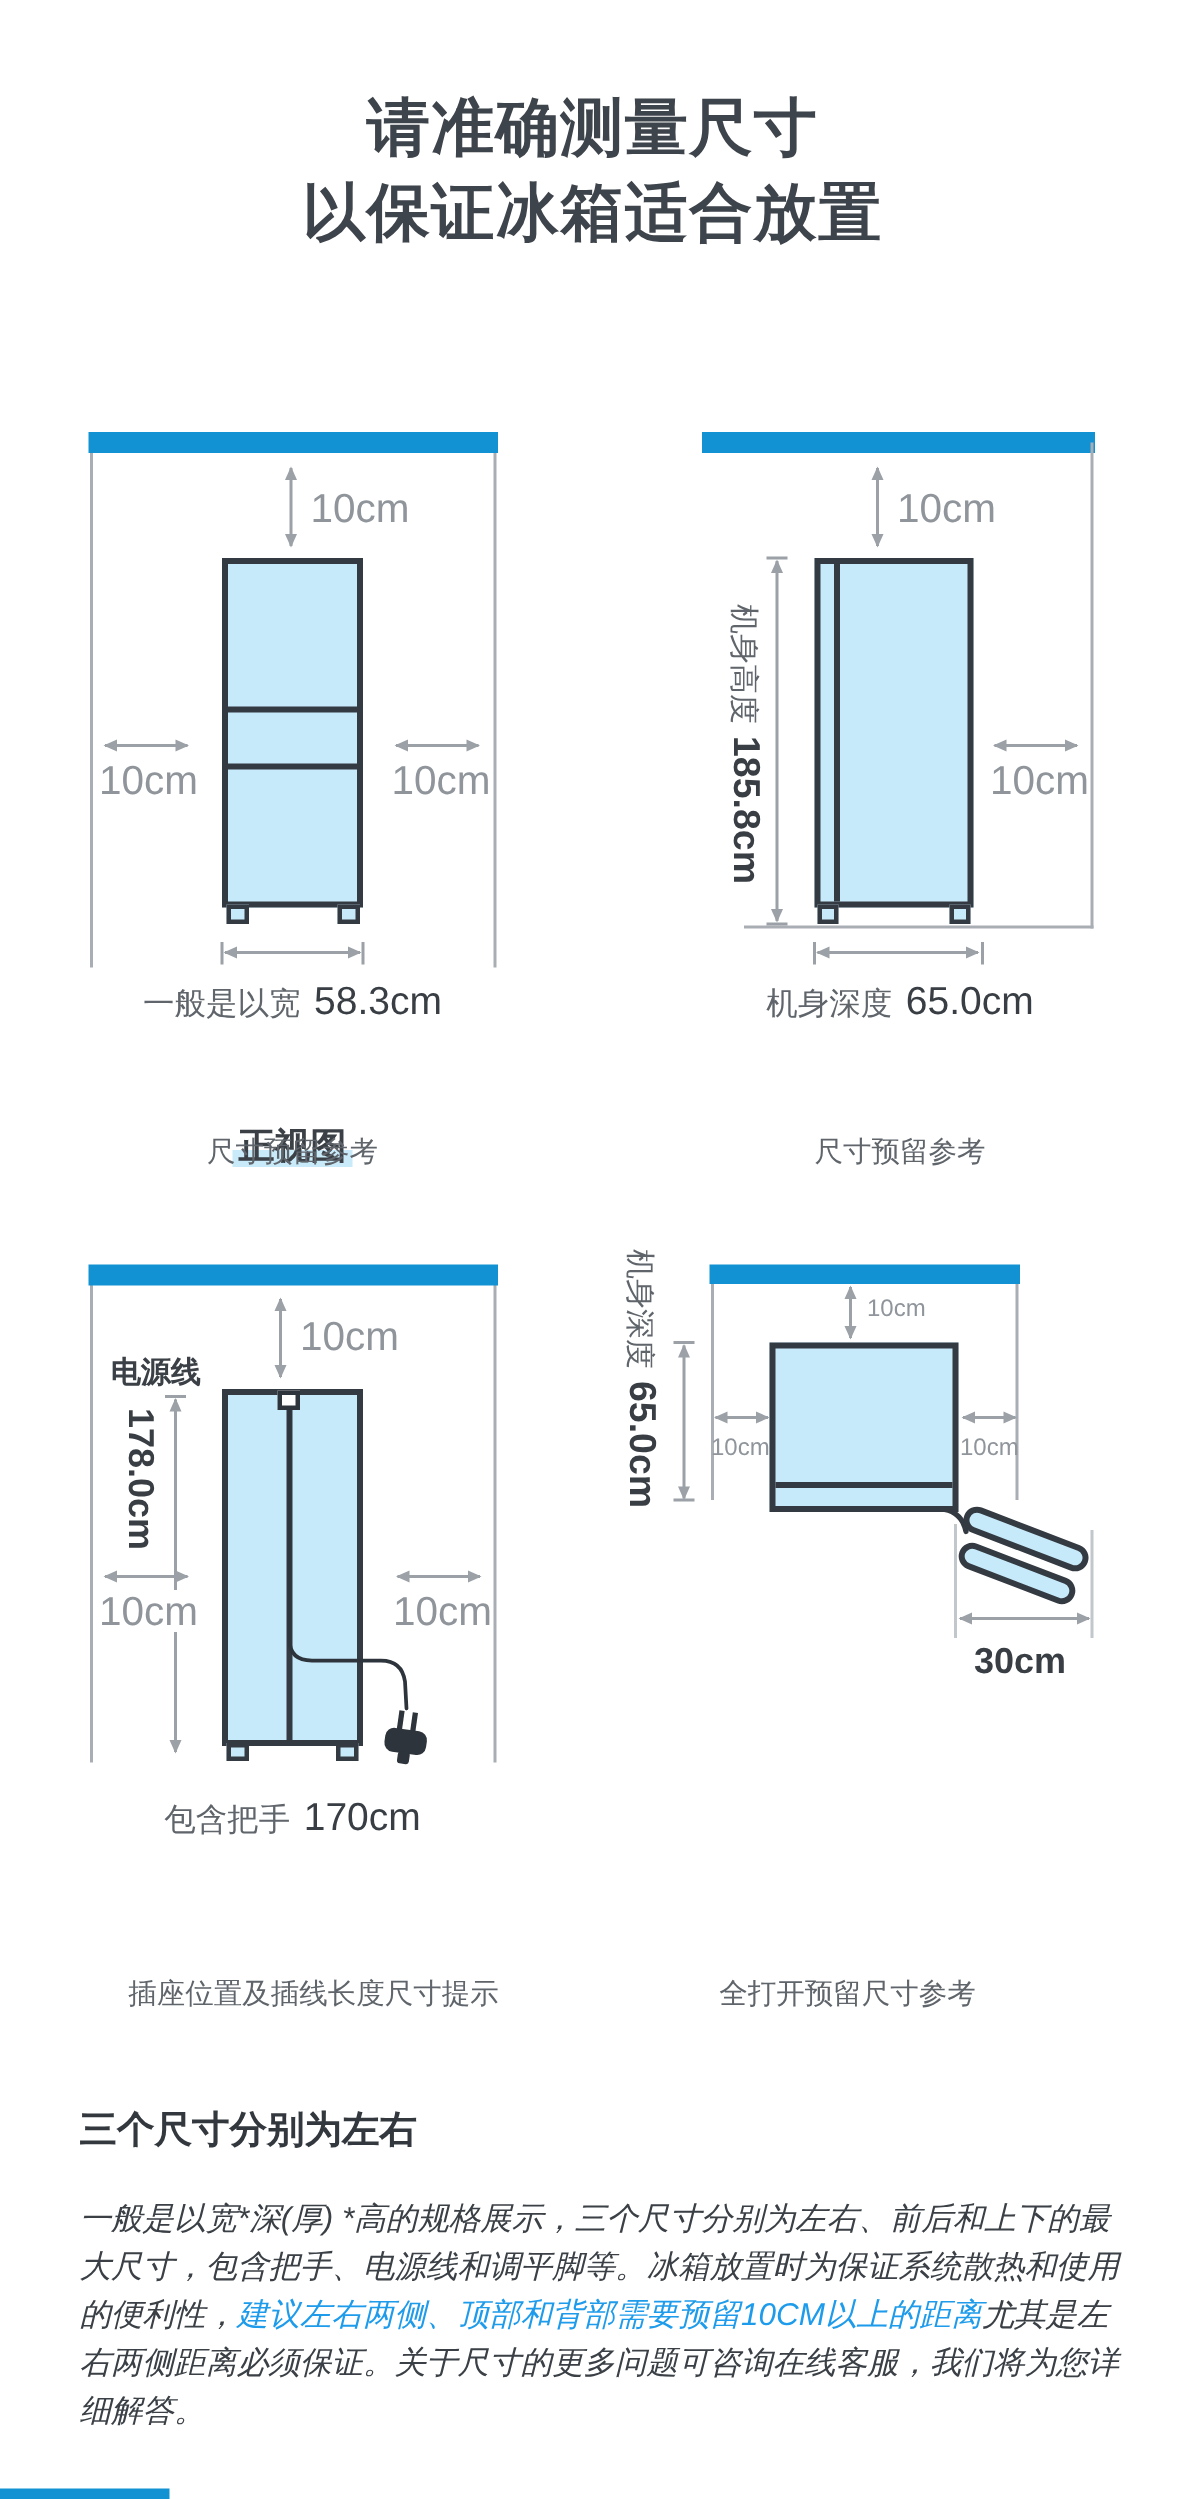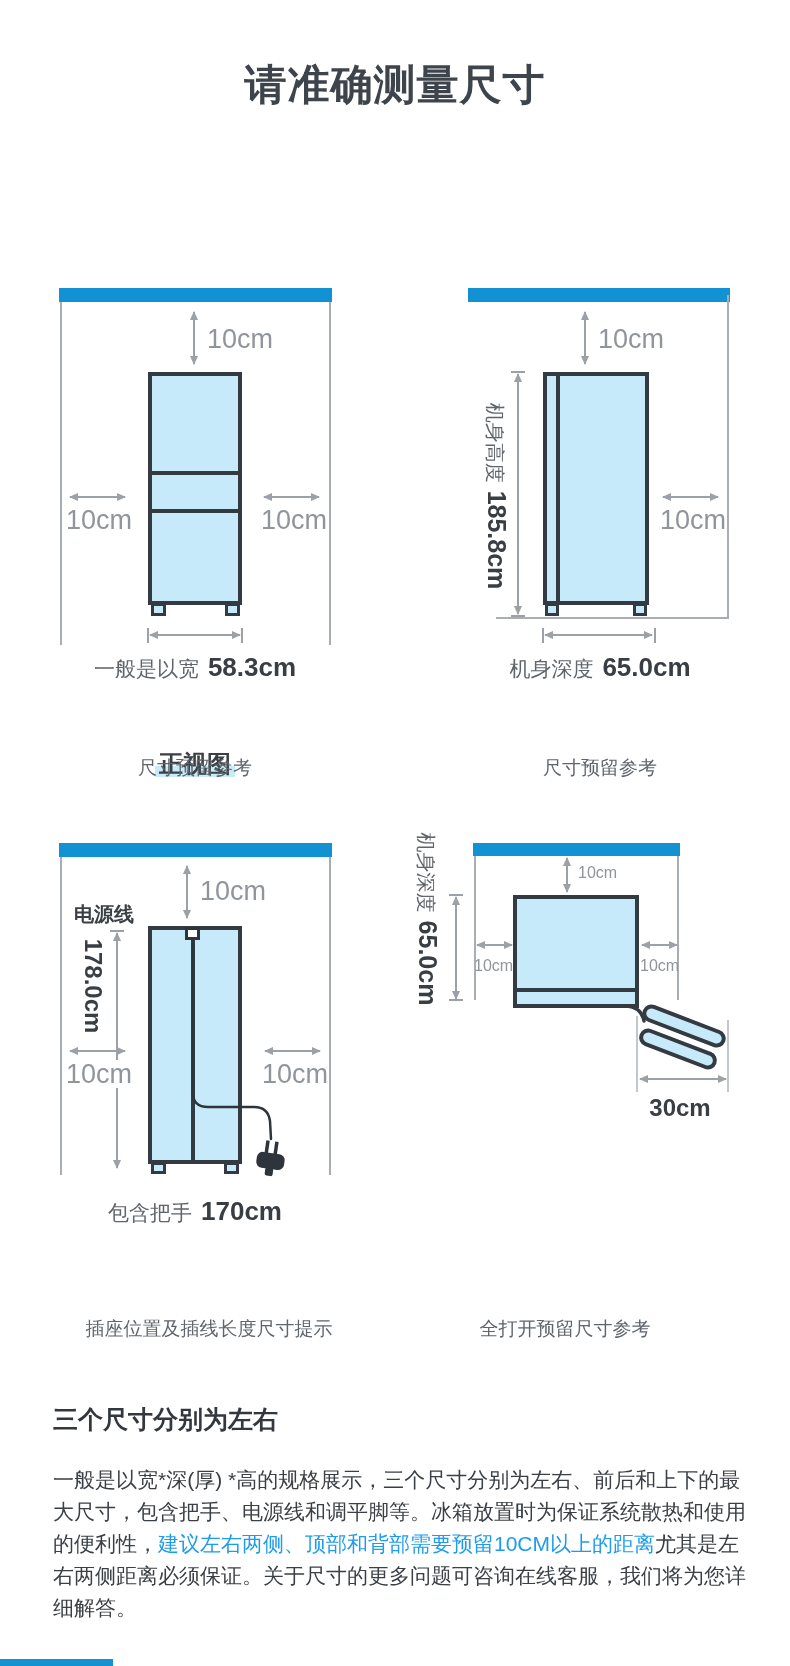--- a/index.html
+++ b/index.html
@@ -32,39 +32,40 @@
   
   .title{position:absolute;left:0;top:56px;width:790px;text-align:center;
          font-size:42px;font-weight:700;color:#3E444B;line-height:57px;letter-spacing:1px;}
   .g10{position:absolute;font-size:27px;color:#8F959B;line-height:1.05;white-space:nowrap;}
   .g10s{position:absolute;font-size:16px;color:#8F959B;line-height:1.05;white-space:nowrap;}
   .bgw{background:#fff;padding:0 2px;}
   .dim{position:absolute;display:flex;align-items:baseline;justify-content:center;gap:9px;white-space:nowrap;}
   .dimrot{position:absolute;display:flex;align-items:baseline;justify-content:center;gap:8px;
           white-space:nowrap;transform:rotate(90deg);}
   .dl{font-size:21px;color:#5F656B;}
-  .dv{font-size:26px;font-weight:700;color:#383E44;}
+  .dv{font-size:26px;font-weight:400;color:#383E44;}
   .dls{font-size:20px;color:#5F656B;}
   .dvs{font-size:25px;font-weight:700;color:#383E44;}
   .cordlbl{position:absolute;font-size:20px;font-weight:700;color:#3A4046;white-space:nowrap;}
   .cap{position:absolute;font-size:24px;font-weight:700;color:#3A4046;text-align:center;}
   .cap span{background:linear-gradient(to top,#C9EAF9 42%,rgba(0,0,0,0) 42%);padding:0 4px;}
   .sub{position:absolute;font-size:19px;color:#5F656B;text-align:center;}
   .b30{position:absolute;font-size:24px;font-weight:700;color:#383E44;text-align:center;}
   .fheading{position:absolute;left:53px;top:1403px;font-size:25px;font-weight:700;color:#33383E;}
-  .fpara{position:absolute;left:53px;top:1464px;width:698px;font-size:21px;line-height:32px;color:#3A4046;}
+  .fpara{position:absolute;left:53px;top:1464px;width:698px;font-size:21px;line-height:32px;color:#3A4046;font-style:italic;}
   .fpara .hl{color:#1E9CEB;}
 </style>
 </head>
 <body>
 
 <div id="page">
 
   <div class="title">
     <div>请准确测量尺寸</div>
+    <div>以保证冰箱适合放置</div>
   </div>
 
   <div class="wall" style="left:60px;top:295px;width:2px;height:350px;"></div>
   <div class="wall" style="left:329px;top:295px;width:2px;height:350px;"></div>
   <div class="bar" style="left:59px;top:288px;width:273px;height:14px;"></div>
 
   <div class="fridge" style="left:148px;top:372px;width:94px;height:233px;"></div>
   <div class="divh" style="left:152px;top:471px;width:86px;"></div>
   <div class="divh" style="left:152px;top:509px;width:86px;"></div>
   <div class="foot" style="left:151px;top:603px;width:15px;height:13px;"></div>

